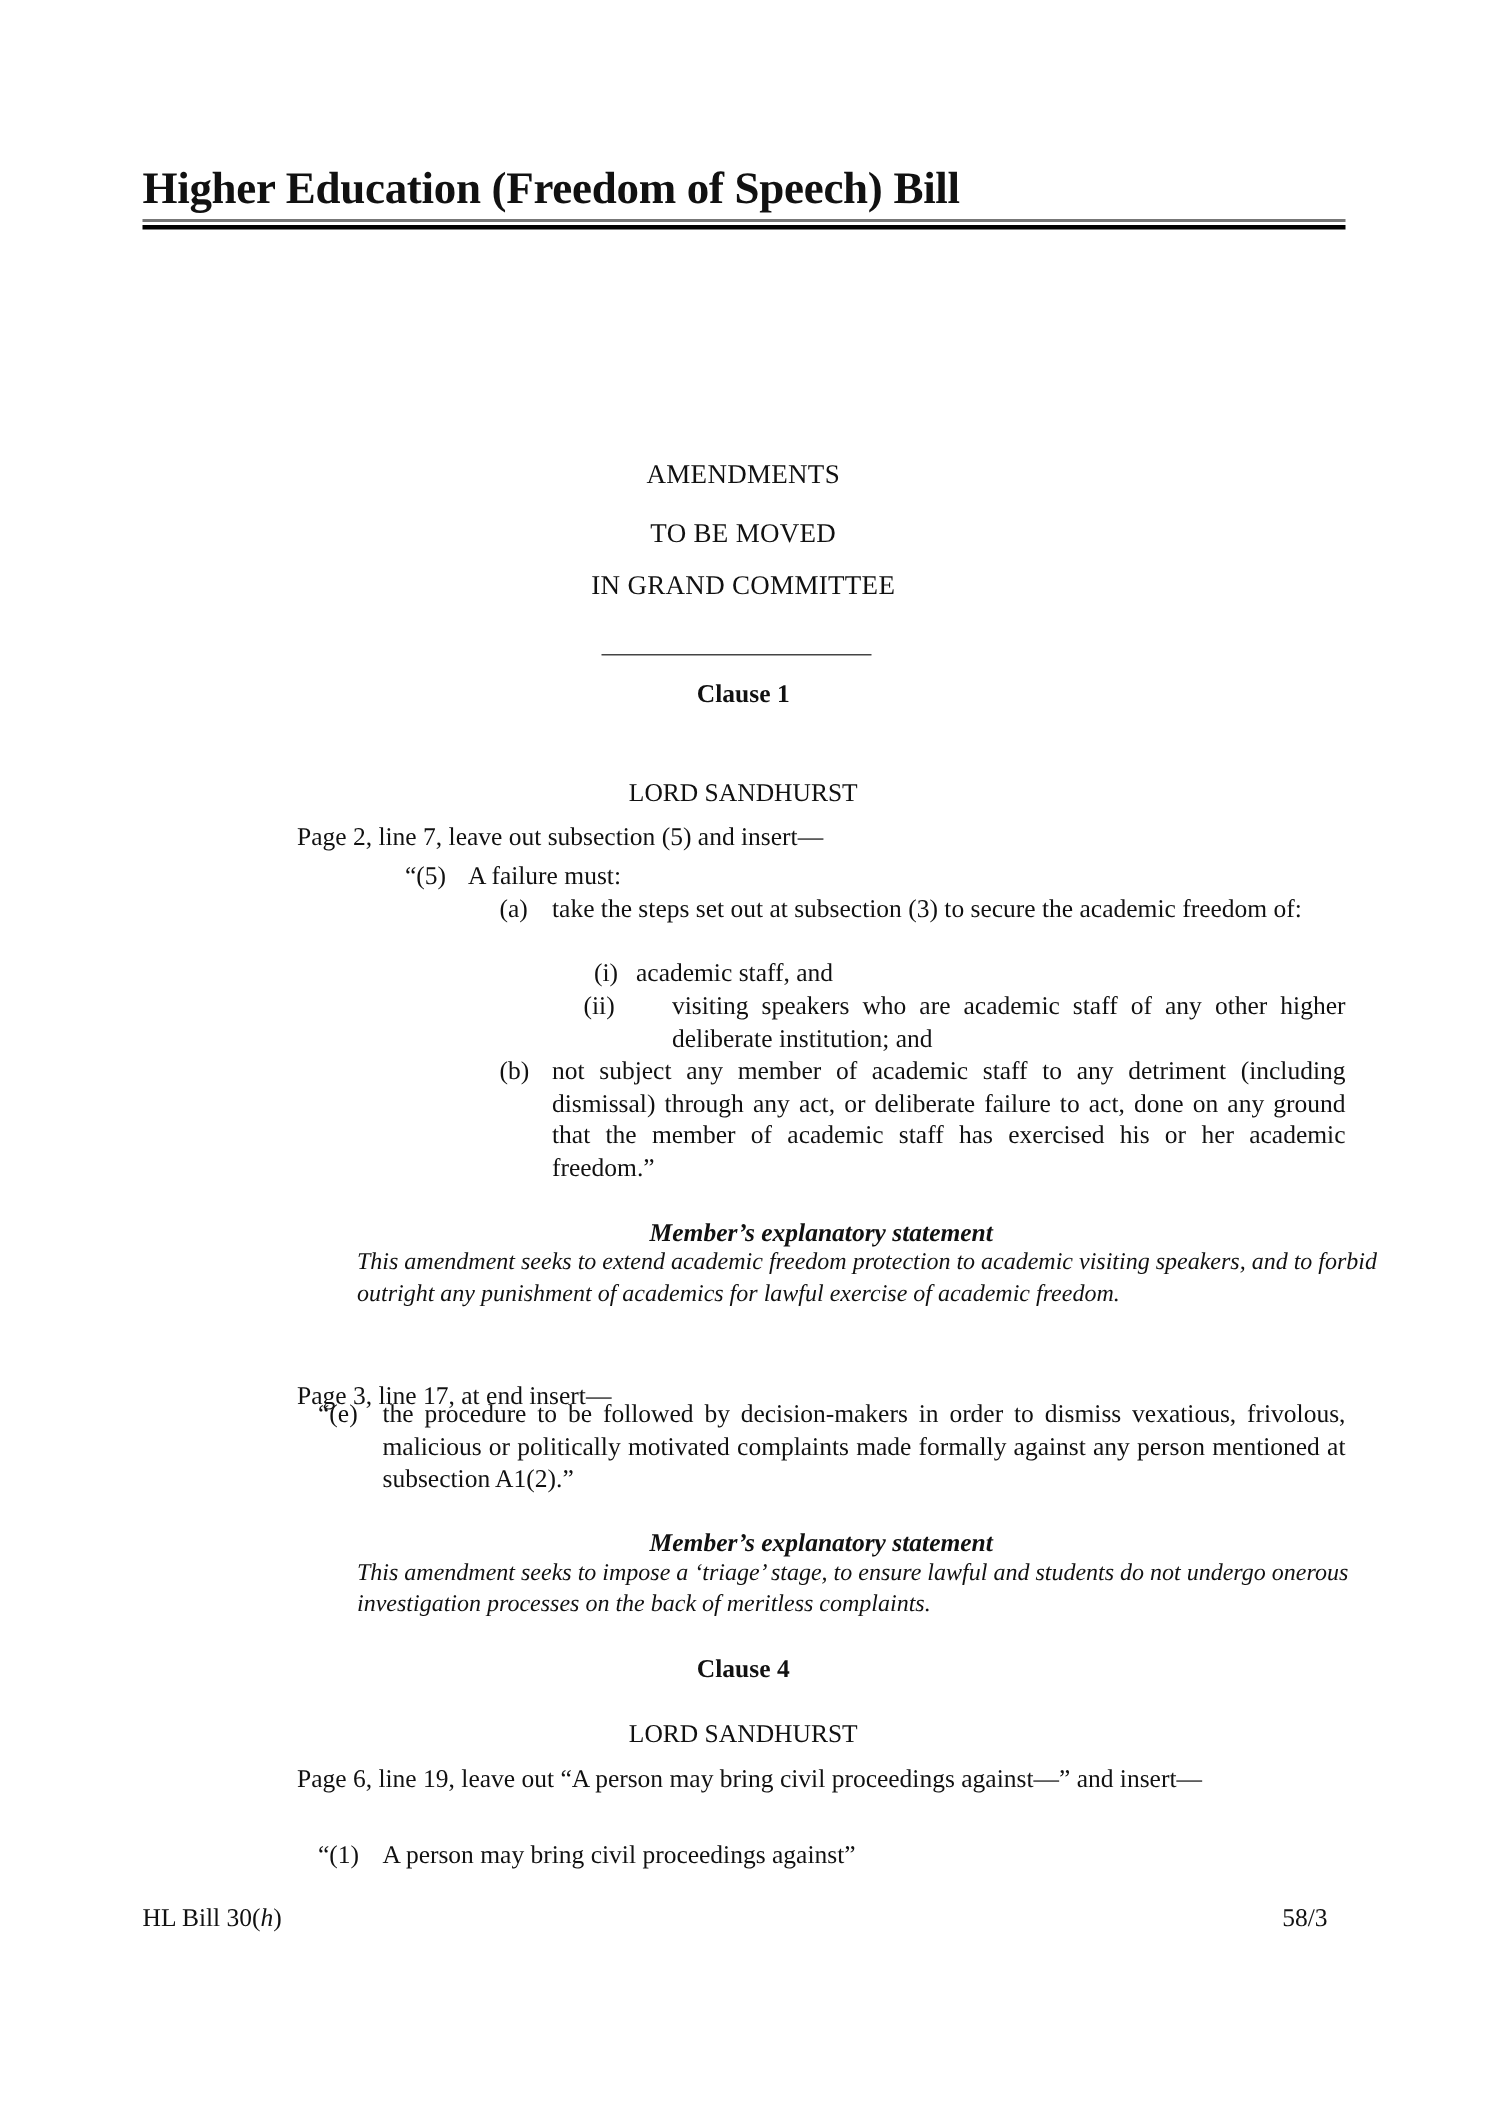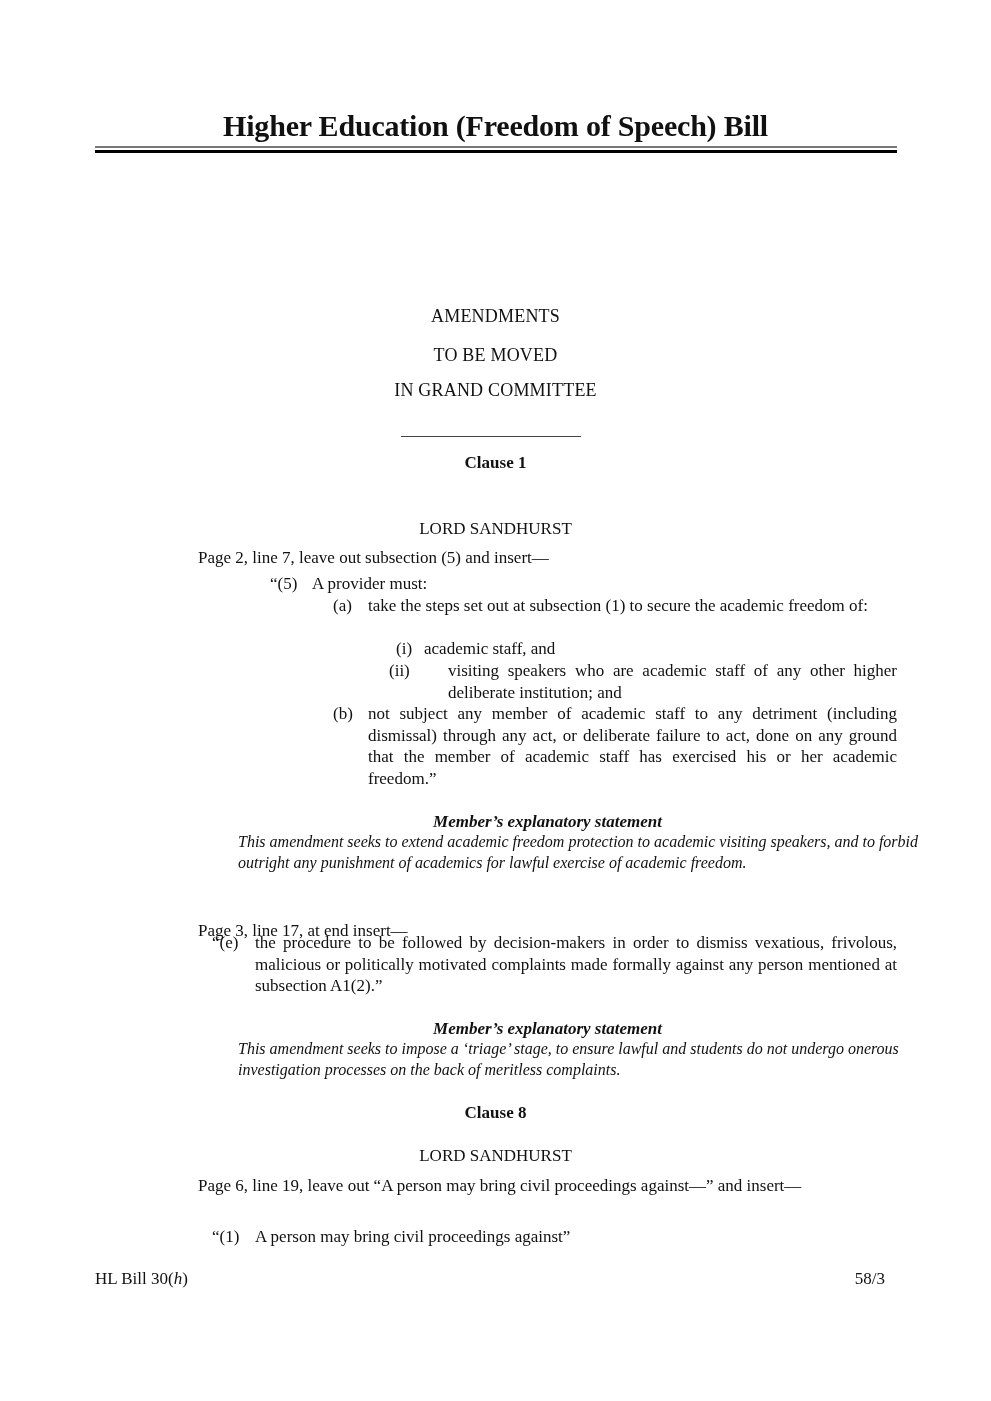--- a/index.html
+++ b/index.html
@@ -3,21 +3,21 @@
   <meta charset="utf-8">
   <style>
     html, body { margin: 0; padding: 0; background: #ffffff; }
     body {
       width: 991px; height: 1401px; position: relative; overflow: hidden;
       font-family: "Liberation Serif", "DejaVu Serif", serif;
       color: #111; font-size: 17px; line-height: 21.5px;
     }
     .abs { position: absolute; }
     .title {
-      left: 95px; width: 801px; top: 106px; text-align: center;
+      left: 95px; width: 801px; top: 106px; text-align: left;
       font-size: 30px; font-weight: bold; line-height: 40px; letter-spacing: -0.2px;
     }
     .rule-thin { left: 95px; width: 802px; top: 146px; height: 1.5px; background: #777; }
     .rule-thick { left: 95px; width: 802px; top: 150px; height: 3px; background: #000; }
     .center { text-align: center; left: 95px; width: 801px; }
     .caps { font-size: 18px; letter-spacing: 0.2px; }
     .short-rule { left: 401px; width: 180px; top: 436px; height: 1px; background: #444; }
     .clause { font-weight: bold; font-size: 17px; }
     .just { text-align: justify; }
     .para { left: 198px; width: 699px; }
@@ -42,26 +42,26 @@
   <div class="abs center caps" style="top:345px;">TO BE MOVED</div>
   <div class="abs center caps" style="top:380px;">IN GRAND COMMITTEE</div>
   <div class="abs short-rule"></div>
 
   <div class="abs center clause" style="top:452px;">Clause 1</div>
   <div class="abs center" style="top:518px;">LORD SANDHURST</div>
   <div class="abs para" style="top:547px;">Page 2, line 7, leave out subsection (5) and insert—</div>
 
   <div class="abs item" style="top:573px; left:270px; width:627px;">
     <span class="num" style="width:42px;">“(5)</span>
-    <span class="txt">A provider must:</span>
+    <span class="txt">A failure must:</span>
   </div>
 
   <div class="abs item" style="top:595px; left:333px; width:564px;">
     <span class="num" style="width:35px;">(a)</span>
-    <span class="txt">take the steps set out at subsection (1) to secure the academic freedom of:</span>
+    <span class="txt">take the steps set out at subsection (3) to secure the academic freedom of:</span>
   </div>
 
   <div class="abs item" style="top:638px; left:396px; width:501px;">
     <span class="num" style="width:28px;">(i)</span>
     <span class="txt">academic staff, and</span>
   </div>
 
   <div class="abs item" style="top:660px; left:389px; width:508px;gap:24px;">
     <span class="num" style="width:35px;">(ii)</span>
     <span class="txt">visiting speakers who are academic staff of any other higher deliberate institution; and</span>
@@ -77,21 +77,21 @@
 
   <div class="abs para" style="top:905px;margin-top:15px;">Page 3, line 17, at end insert—</div>
   <div class="abs item" style="top:932px; left:212px; width:685px;">
     <span class="num" style="width:43px;">“(e)</span>
     <span class="txt">the procedure to be followed by decision-makers in order to dismiss vexatious, frivolous, malicious or politically motivated complaints made formally against any person mentioned at subsection A1(2).”</span>
   </div>
 
   <div class="abs para bold-italic" style="top:1018px;">Member’s explanatory statement</div>
   <div class="abs para italic expl-text" style="top:1039px; width:690px;">This amendment seeks to impose a ‘triage’ stage, to ensure lawful and students do not undergo onerous investigation processes on the back of meritless complaints.</div>
 
-  <div class="abs center clause" style="top:1102px;">Clause 8</div>
+  <div class="abs center clause" style="top:1102px;">Clause 4</div>
   <div class="abs center" style="top:1145px;">LORD SANDHURST</div>
   <div class="abs para just" style="top:1175px;">Page 6, line 19, leave out “A person may bring civil proceedings against—” and insert—</div>
   <div class="abs item" style="top:1226px; left:212px; width:685px;">
     <span class="num" style="width:43px;">“(1)</span>
     <span class="txt">A person may bring civil proceedings against”</span>
   </div>
 
   <div class="abs footer" style="left:95px;"><span>HL Bill 30(</span><span class="italic">h</span><span>)</span></div>
   <div class="abs footer" style="right:106px; text-align:right;margin-left:21px;">58/3</div>
 

